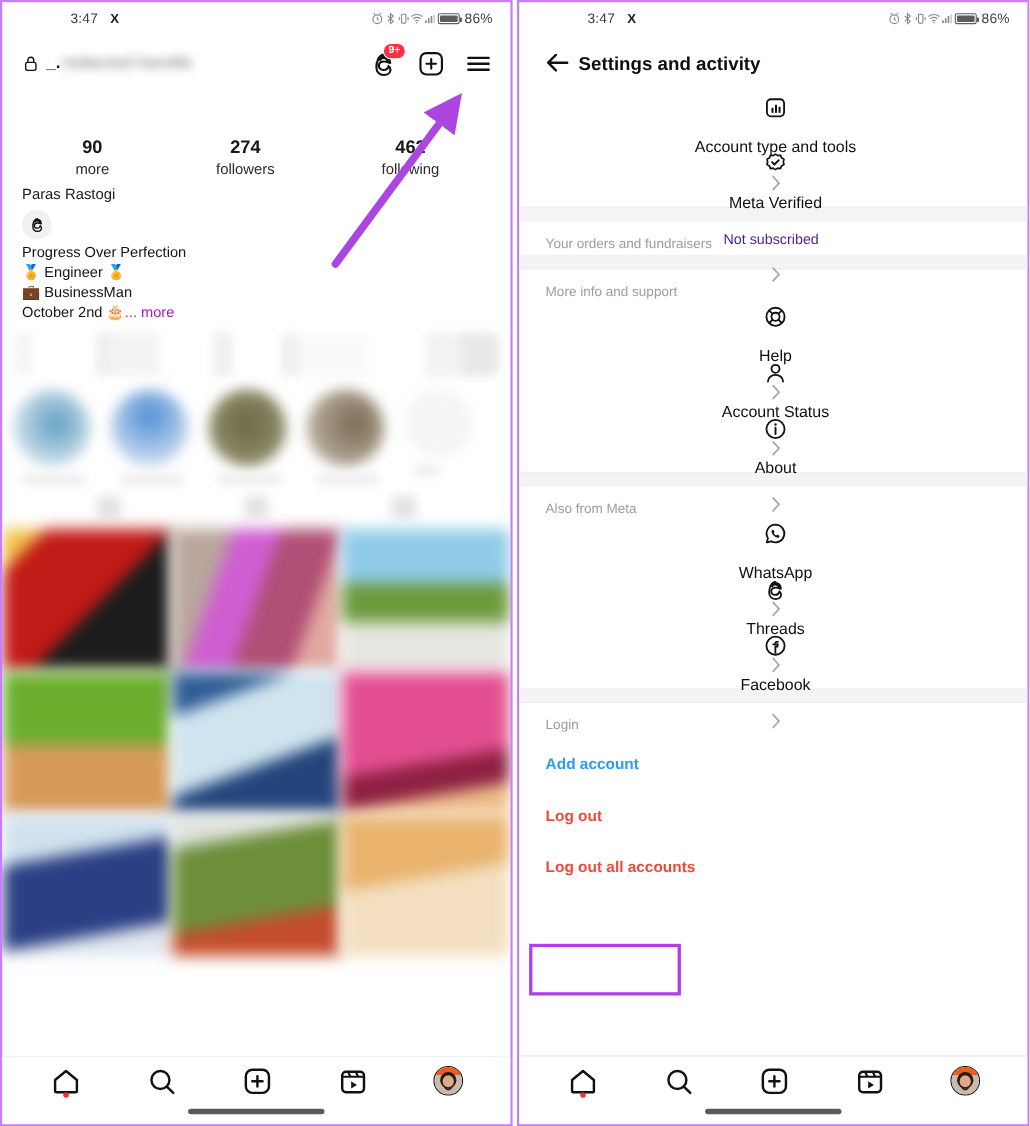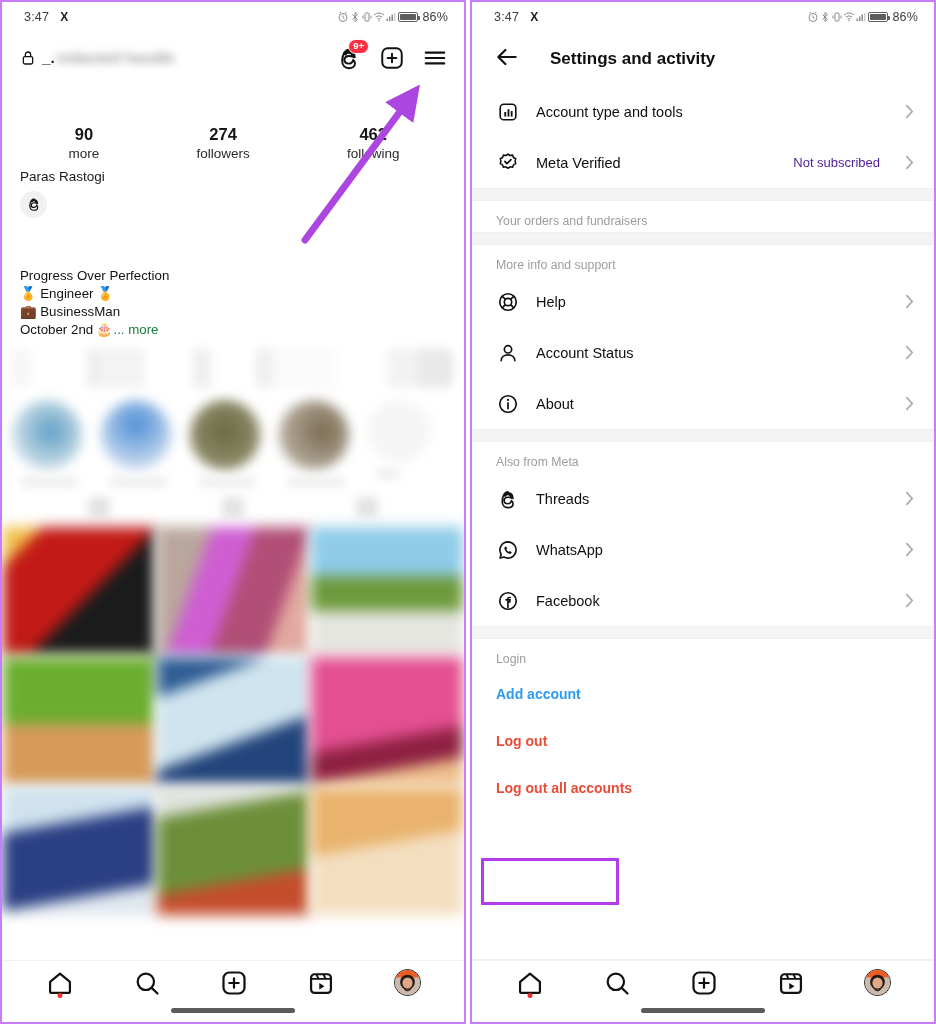--- a/index.html
+++ b/index.html
@@ -25,20 +25,21 @@
   }
   .phone.right { width: 466px; }
 
   
   .statusbar {
     height: 30px;
     display: flex; align-items: center;
     padding: 0 16px 0 22px;
     font-size: 12.5px; color: #4a4a4a;
     letter-spacing: .2px;
+    margin-left: 40px;
   }
   .sb-time { font-size: 12.5px; color: #3c3c3c; }
   .sb-xlogo { margin-left: 11px; font-size: 12px; font-weight: 700; color: #202020; }
   .sb-right { margin-left: auto; display: flex; align-items: center; gap: 0; }
   .sb-ic { width: 12px; height: 12px; display: block; opacity: .72; }
   .sb-batt {
     width: 20px; height: 10px; border: 1.2px solid #5d5d5d; border-radius: 2px;
     position: relative; margin-left: 1px;
   }
   .sb-batt::before {
@@ -103,22 +104,22 @@
   .stats { flex: 1; display: flex; justify-content: space-around; padding-top: 36px; }
   .stat { text-align: center; }
   .stat-n { font-size: 16.5px; font-weight: 700; color: #171717; line-height: 1.25; }
   .stat-l { font-size: 13.5px; color: #2b2b2b; margin-top: 1px; }
 
   .fullname { padding: 8px 18px 0; font-size: 13.5px; color: #1a1a1a; }
   .threads-chip {
     margin: 7px 0 0 18px; width: 27px; height: 27px; border-radius: 50%;
     background: #f1f1f1; display: flex; align-items: center; justify-content: center;
   }
-  .bio { padding: 3px 18px 0; font-size: 13.3px; color: #131313; line-height: 1.36; margin-top: 46px; }
-  .bio .more { color: #15803d; }
+  .bio { padding: 3px 18px 0; font-size: 13.3px; color: #131313; line-height: 1.36; }
+  .bio .more { color: #a21caf; }
 
   
   .blurband {
     margin: 9px 10px 0; height: 40px; border-radius: 9px;
     background:
       linear-gradient(90deg,#f6f6f6 0 4%,#ffffff 4% 17%,#eeeeee 17% 20%,#f3f3f3 20% 30%,
       #ffffff 30% 41%,#efefef 41% 45%,#ffffff 45% 55%,#f0f0f0 55% 59%,#fafafa 59% 73%,
       #ffffff 73% 85%,#f2f2f2 85% 92%,#e8e8e8 92% 100%);
     filter: blur(4px); opacity: .95;
   }
@@ -149,27 +150,27 @@
   .nav-av {
     width: 27px; height: 27px; border-radius: 50%; overflow: hidden;
     border: 1.5px solid #111; position: relative;
   }
   .home-pill {
     position: absolute; left: 50%; transform: translateX(-50%); bottom: 9px;
     width: 124px; height: 5px; border-radius: 3px; background: #5a5a5a;
   }
 
   
-  .set-head { height: 54px; display: flex; align-items: center; padding: 0 22px; gap: 30px; text-align: center; }
+  .set-head { height: 54px; display: flex; align-items: center; padding: 0 22px; gap: 6px; text-align: center; }
   .set-title { font-size: 17px; font-weight: 700; color: #0f0f0f; }
   .sect-gap { height: 13px; background: #f4f4f4; border-top: 1px solid #efefef; border-bottom: 1px solid #efefef; }
   .sect-label { padding: 13px 24px 4px; font-size: 12.3px; color: #9d9d9d; }
   .row {
     display: flex; align-items: center; gap: 17px;
-    padding: 0 20px 0 24px; height: 51px;
+    padding: 0 20px 0 24px; height: 51px; flex-direction: column;
   }
   .row-ic { width: 23px; height: 23px; flex: none; display: flex; align-items: center; justify-content: center; }
   .row-l { flex: 1; font-size: 14.5px; color: #0f0f0f; }
   .row-val { font-size: 13px; color: #4c1d95; margin-right: 8px; }
   .chev { width: 9px; height: 15px; flex: none; }
   .link-row { padding: 0 24px; height: 47px; display: flex; align-items: center; font-size: 14px; font-weight: bold; }
   .link-blue { color: #2e9bf0; }
   .link-red { color: #ed4b38; }
   .logout-hl {
     position: absolute; left: 9px; top: 856px; width: 138px; height: 47px;
@@ -486,36 +487,36 @@
           <path d="M2 1.5L8 8l-6 6.5" fill="none" stroke="#a8a8a8" stroke-width="1.8" stroke-linecap="round"></path>
         </svg>
     </div>
 
     <div class="sect-gap"></div>
 
     <div class="sect-label">Also from Meta</div>
     <div class="row">
       <span class="row-ic">
         <svg viewBox="0 0 24 24" width="22" height="22">
-            <path d="M17.3 11.3c-.2-4.2-2.4-6-5.5-6-2 0-3.7.9-4.6 2.5l1.6.9c.6-1 1.6-1.6 3-1.6 2 0 3.3 1.1 3.6 3.6-.9-.4-1.9-.6-3-.6-2.7 0-4.6 1.4-4.6 3.6 0 2 1.6 3.5 3.9 3.5 2.1 0 3.6-1.2 4.2-3.2 1 .7 1.6 1.8 1.6 3.1 0 2.4-2.1 4.3-5.5 4.3-3.9 0-6.3-2.6-6.3-6.8S7.9 4.3 12 4.3" fill="none" stroke="#111" stroke-width="1.8" stroke-linecap="round"></path>
-          </svg>
-      </span>
-      <span class="row-l">Threads</span>
-      <svg class="chev" viewBox="0 0 10 16">
-          <path d="M2 1.5L8 8l-6 6.5" fill="none" stroke="#a8a8a8" stroke-width="1.8" stroke-linecap="round"></path>
-        </svg>
-    </div>
-    <div class="row">
-      <span class="row-ic">
-        <svg viewBox="0 0 24 24" width="22" height="22">
             <path d="M12 3.2a8.8 8.8 0 00-7.5 13.4L3.4 20.8l4.3-1.1A8.8 8.8 0 1012 3.2z" fill="none" stroke="#111" stroke-width="1.8" stroke-linejoin="round"></path>
             <path d="M9.3 8.3c.4-.1.7 0 .9.4l.7 1.4c.1.3 0 .6-.2.8l-.5.5c.6 1.2 1.4 2 2.6 2.6l.5-.5c.2-.2.5-.3.8-.2l1.4.7c.4.2.5.5.4.9-.2.8-1 1.3-1.9 1.2-2.7-.3-5.5-3.1-5.9-5.8-.1-.9.4-1.7 1.2-2z" fill="#111"></path>
           </svg>
       </span>
       <span class="row-l">WhatsApp</span>
+      <svg class="chev" viewBox="0 0 10 16">
+          <path d="M2 1.5L8 8l-6 6.5" fill="none" stroke="#a8a8a8" stroke-width="1.8" stroke-linecap="round"></path>
+        </svg>
+    </div>
+    <div class="row">
+      <span class="row-ic">
+        <svg viewBox="0 0 24 24" width="22" height="22">
+            <path d="M17.3 11.3c-.2-4.2-2.4-6-5.5-6-2 0-3.7.9-4.6 2.5l1.6.9c.6-1 1.6-1.6 3-1.6 2 0 3.3 1.1 3.6 3.6-.9-.4-1.9-.6-3-.6-2.7 0-4.6 1.4-4.6 3.6 0 2 1.6 3.5 3.9 3.5 2.1 0 3.6-1.2 4.2-3.2 1 .7 1.6 1.8 1.6 3.1 0 2.4-2.1 4.3-5.5 4.3-3.9 0-6.3-2.6-6.3-6.8S7.9 4.3 12 4.3" fill="none" stroke="#111" stroke-width="1.8" stroke-linecap="round"></path>
+          </svg>
+      </span>
+      <span class="row-l">Threads</span>
       <svg class="chev" viewBox="0 0 10 16">
           <path d="M2 1.5L8 8l-6 6.5" fill="none" stroke="#a8a8a8" stroke-width="1.8" stroke-linecap="round"></path>
         </svg>
     </div>
     <div class="row">
       <span class="row-ic">
         <svg viewBox="0 0 24 24" width="22" height="22">
             <circle cx="12" cy="12" r="9" fill="none" stroke="#111" stroke-width="1.8"></circle>
             <path d="M14.4 8.2h-1.3c-.9 0-1.2.5-1.2 1.2v1.3h2.3l-.3 2.3h-2v6" fill="none" stroke="#111" stroke-width="1.8" stroke-linecap="round"></path>
             <path d="M9.8 10.7h2.1" stroke="#111" stroke-width="1.8" stroke-linecap="round"></path>

